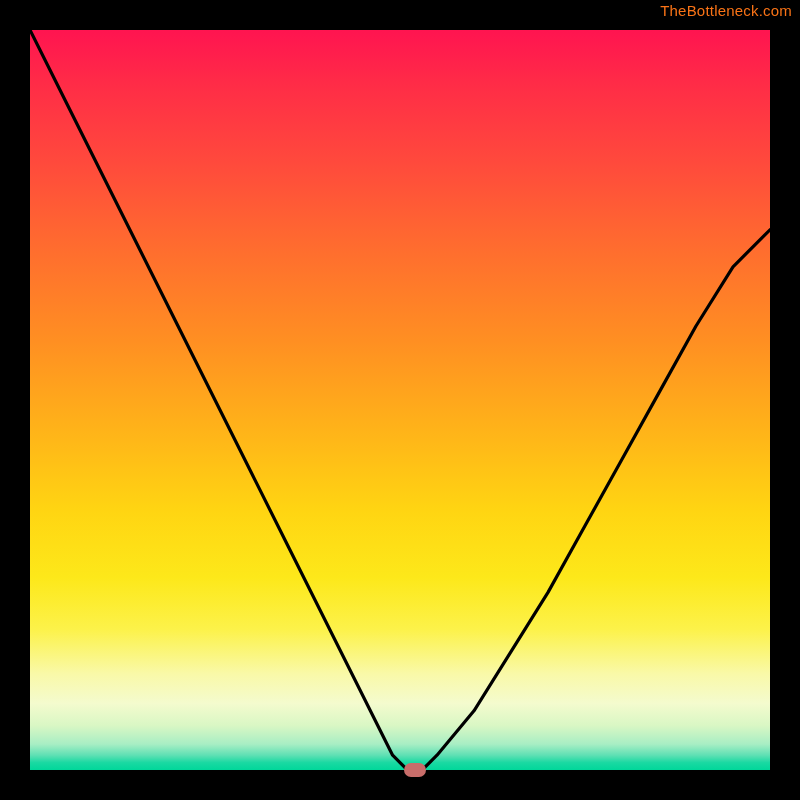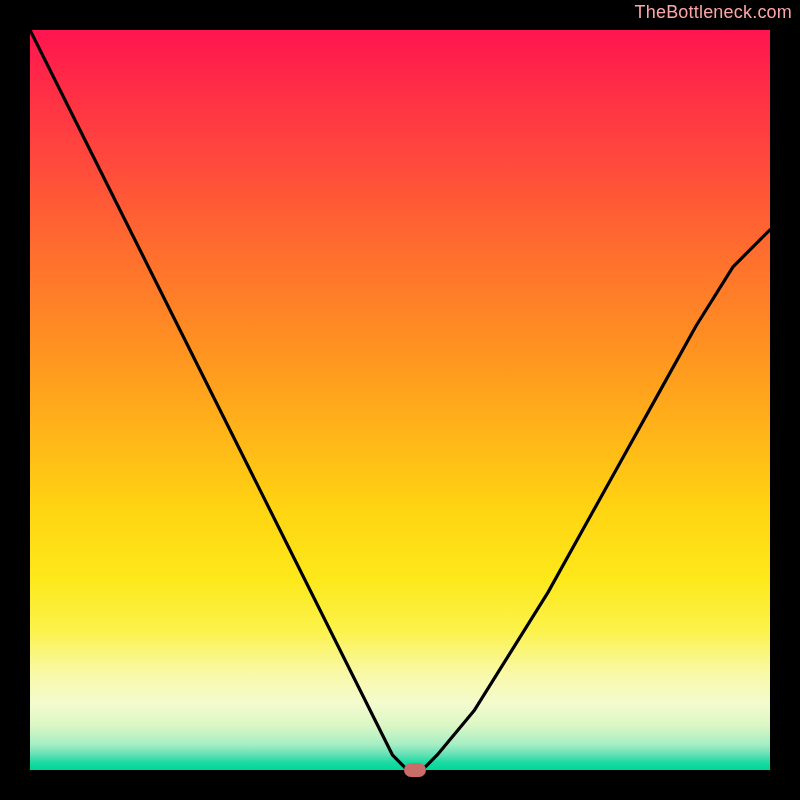--- a/index.html
+++ b/index.html
@@ -14,22 +14,22 @@
   .frame {
     position: relative;
     width: 800px;
     height: 800px;
     background: #000;
   }
   .watermark {
     position: absolute;
     top: 2px;
     right: 8px;
-    color: #fca5a5;
-    font-size: 18px;
+    color: #f97316;
+    font-size: 15px;
     font-weight: 500;
     letter-spacing: 0.2px;
     z-index: 10;
     user-select: none;
     margin-left: 44px;
   }
   .plot-bg {
     position: absolute;
     left: 30px;
     top: 30px;

